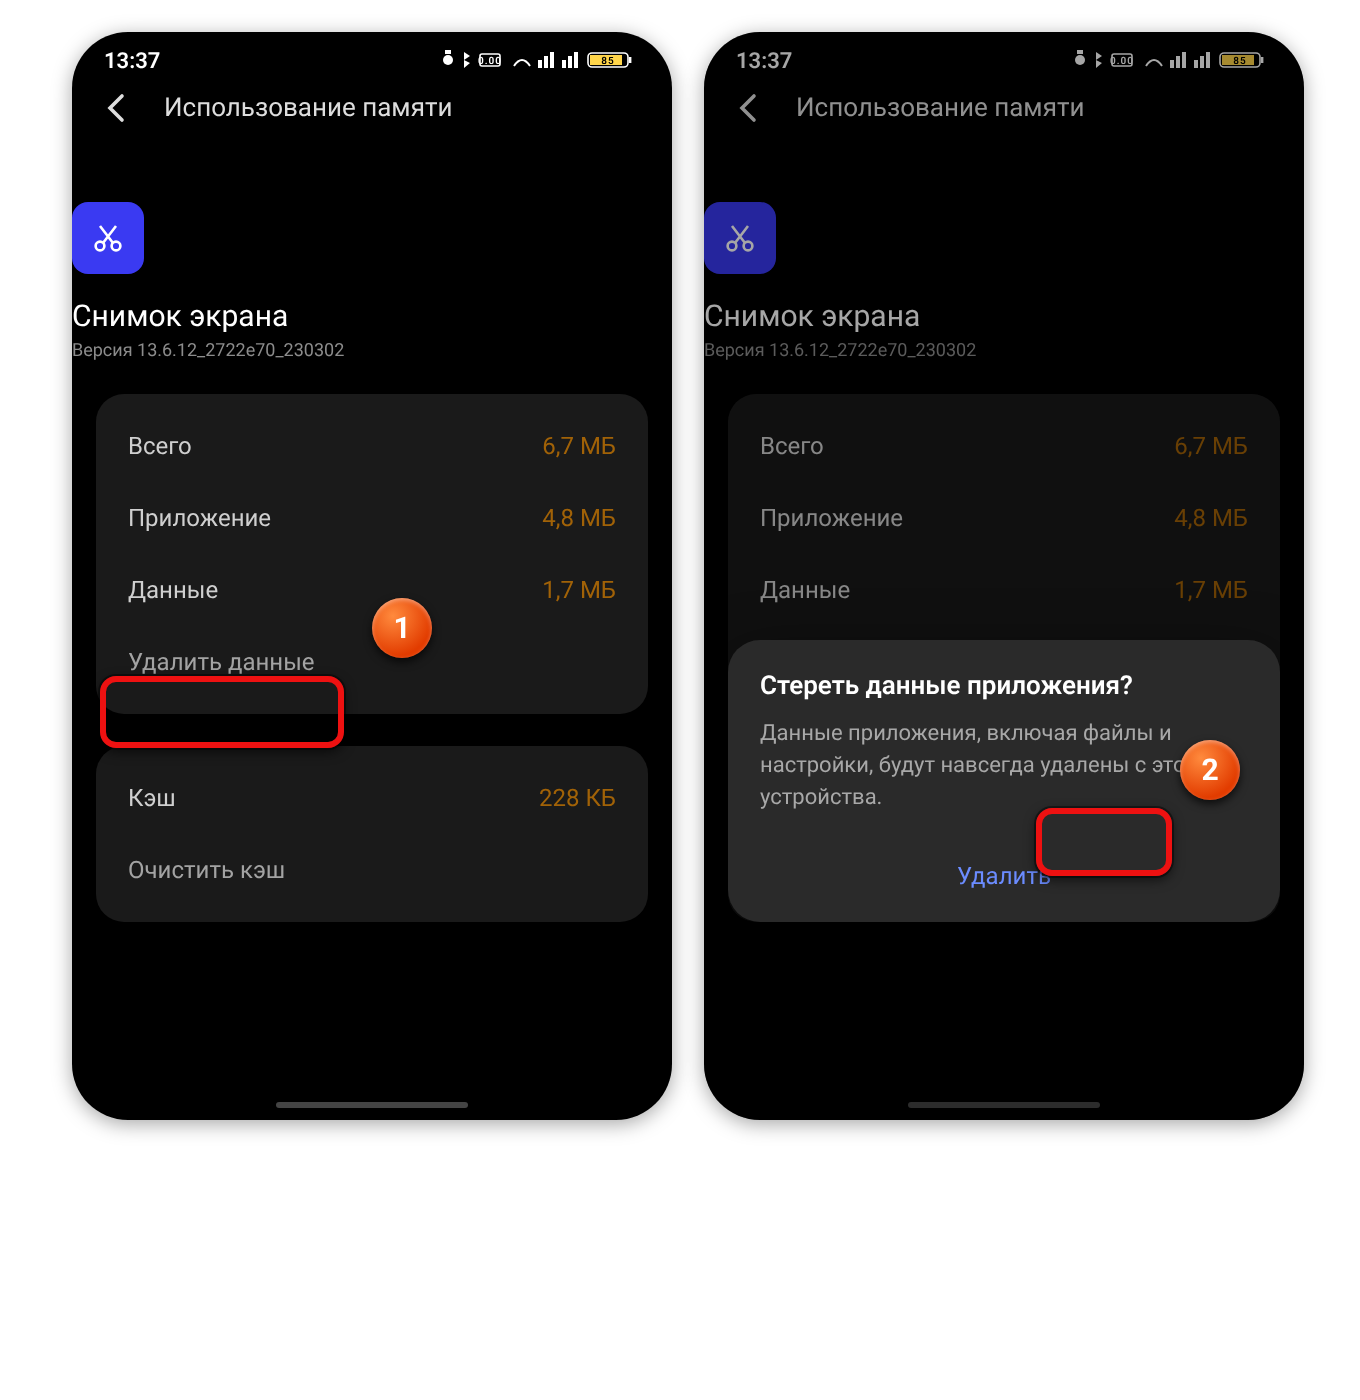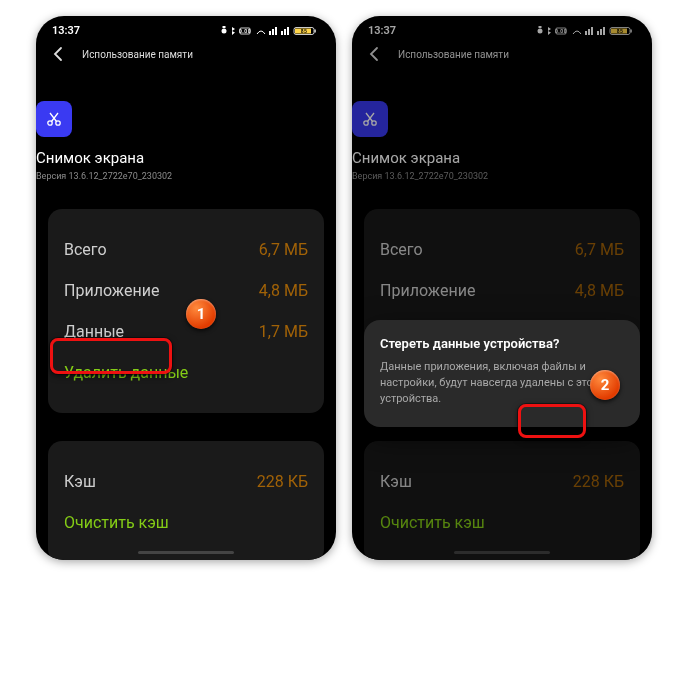--- a/index.html
+++ b/index.html
@@ -6,32 +6,32 @@
   .stage{width:680px;height:700px;position:relative;background:#fff}
   .phone{position:absolute;top:16px;width:300px;height:544px;background:#000;border-radius:28px;box-shadow:0 2px 10px rgba(0,0,0,.35);overflow:hidden;color:#e8e8e8}
   .phone.left{left:36px}
   .phone.right{left:352px}
   
   .status{display:flex;justify-content:space-between;align-items:center;padding:8px 16px 2px;font-size:11px;font-weight:600;color:#fff}
   .status .r{letter-spacing:.5px;font-size:10px}
   .status .r svg{vertical-align:middle}
   
   .hdr{display:flex;align-items:center;gap:14px;padding:6px 14px 10px}
-  .hdr .title{font-size:10px;color:#ddd}
+  .hdr .title{font-size:13px;color:#ddd}
   .back{display:flex;align-items:center;justify-content:center;width:18px;height:18px}
   
   .appwrap{text-align:left;margin-top:28px}
   .appicon{width:36px;height:36px;border-radius:8px;background:#3a3af2;display:inline-flex;align-items:center;justify-content:center}
   .appname{margin-top:12px;font-size:15px;color:#fff}
   .appver{margin-top:4px;font-size:9px;color:#8c8c8c}
   
-  .card{background:#1a1a1a;border-radius:14px;margin:28px 12px 0;padding:20px 0;font-size:16px}
+  .card{background:#1a1a1a;border-radius:14px;margin:16px 12px 0;padding:8px 0;font-size:12px}
   .row{display:flex;justify-content:space-between;align-items:center;padding:11px 16px;color:#cfcfcf}
   .row .val{color:#a16207}
-  .row.action{color:#84cc16}
+  .row.action{color:#a3a3a3}
   
   .hl{position:absolute;border:3px solid #e11;border-radius:8px;box-shadow:0 0 0 1px rgba(0,0,0,.4),0 2px 6px rgba(0,0,0,.6)}
   .marker{position:absolute;width:30px;height:30px;border-radius:50%;background:radial-gradient(circle at 35% 30%,#ff8a3d,#e23c00 70%);color:#fff;font-weight:700;display:flex;align-items:center;justify-content:center;font-size:15px;box-shadow:0 2px 4px rgba(0,0,0,.7),inset 0 1px 2px rgba(255,255,255,.4)}
   
   .scrim{position:absolute;inset:0;background:rgba(0,0,0,.35)}
   .dialog{position:absolute;left:12px;right:12px;top:304px;background:#2a2a2a;border-radius:16px;padding:16px 16px 6px;z-index:5;box-shadow:0 10px 30px rgba(0,0,0,.6)}
   .dialog h3{margin:0 0 8px;font-size:13px;font-weight:600;color:#fff}
   .dialog p{margin:0 0 14px;font-size:11px;line-height:1.45;color:#a8a8a8}
   .dbtns{display:flex}
   .dbtn{flex:1;text-align:center;padding:10px 0;font-size:12px;color:#6b8cff}
@@ -193,23 +193,24 @@
     </div>
     <div class="row action">
       <span>Очистить кэш</span>
     </div>
   </div>
 
   <div class="homebar"></div>
 
   <div class="scrim"></div>
   <div class="dialog">
-    <h3>Стереть данные устройства?</h3>
+    <h3>Стереть данные приложения?</h3>
     <p>Данные приложения, включая файлы и настройки, будут навсегда удалены с этого устройства.</p>
     <div class="dbtns">
+      <div class="dbtn">Удалить</div>
     </div>
   </div>
 
   <div class="hl" style="left:166px;top:388px;width:62px;height:28px;z-index:6"></div>
   <div class="marker" style="left:238px;top:354px;z-index:6">2</div>
 </div>
 
 </div>
 
 </body></html>

